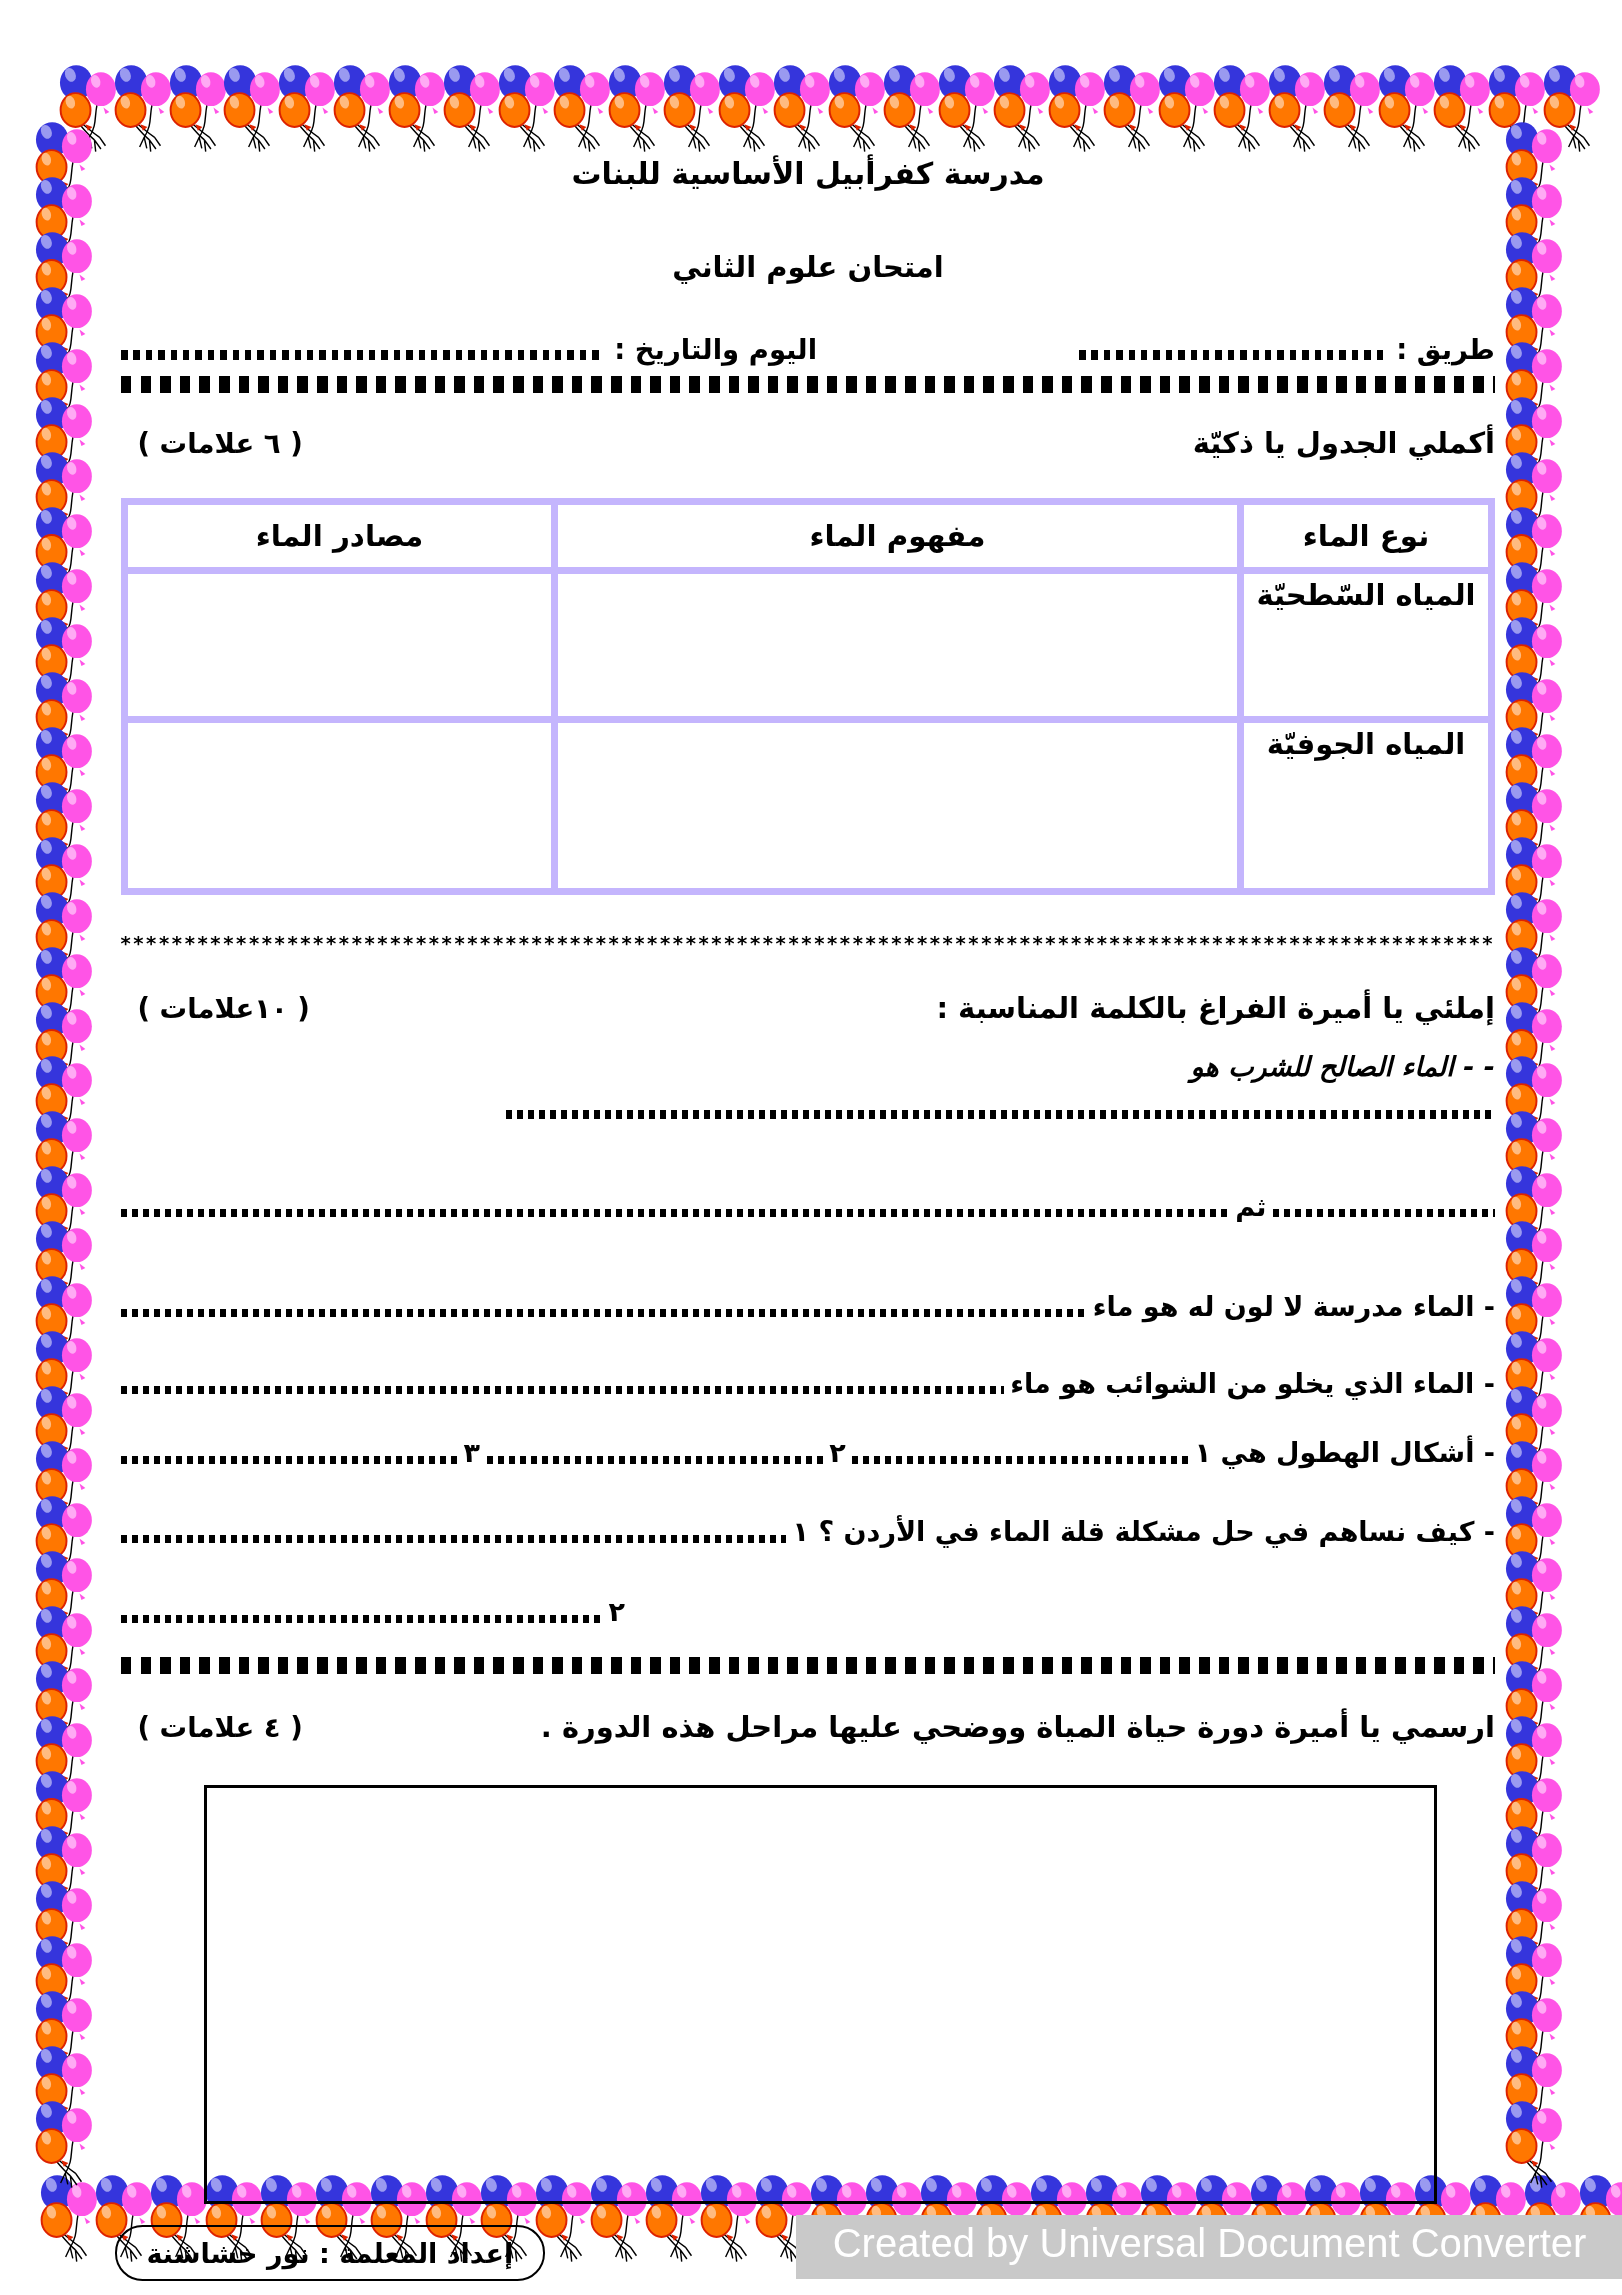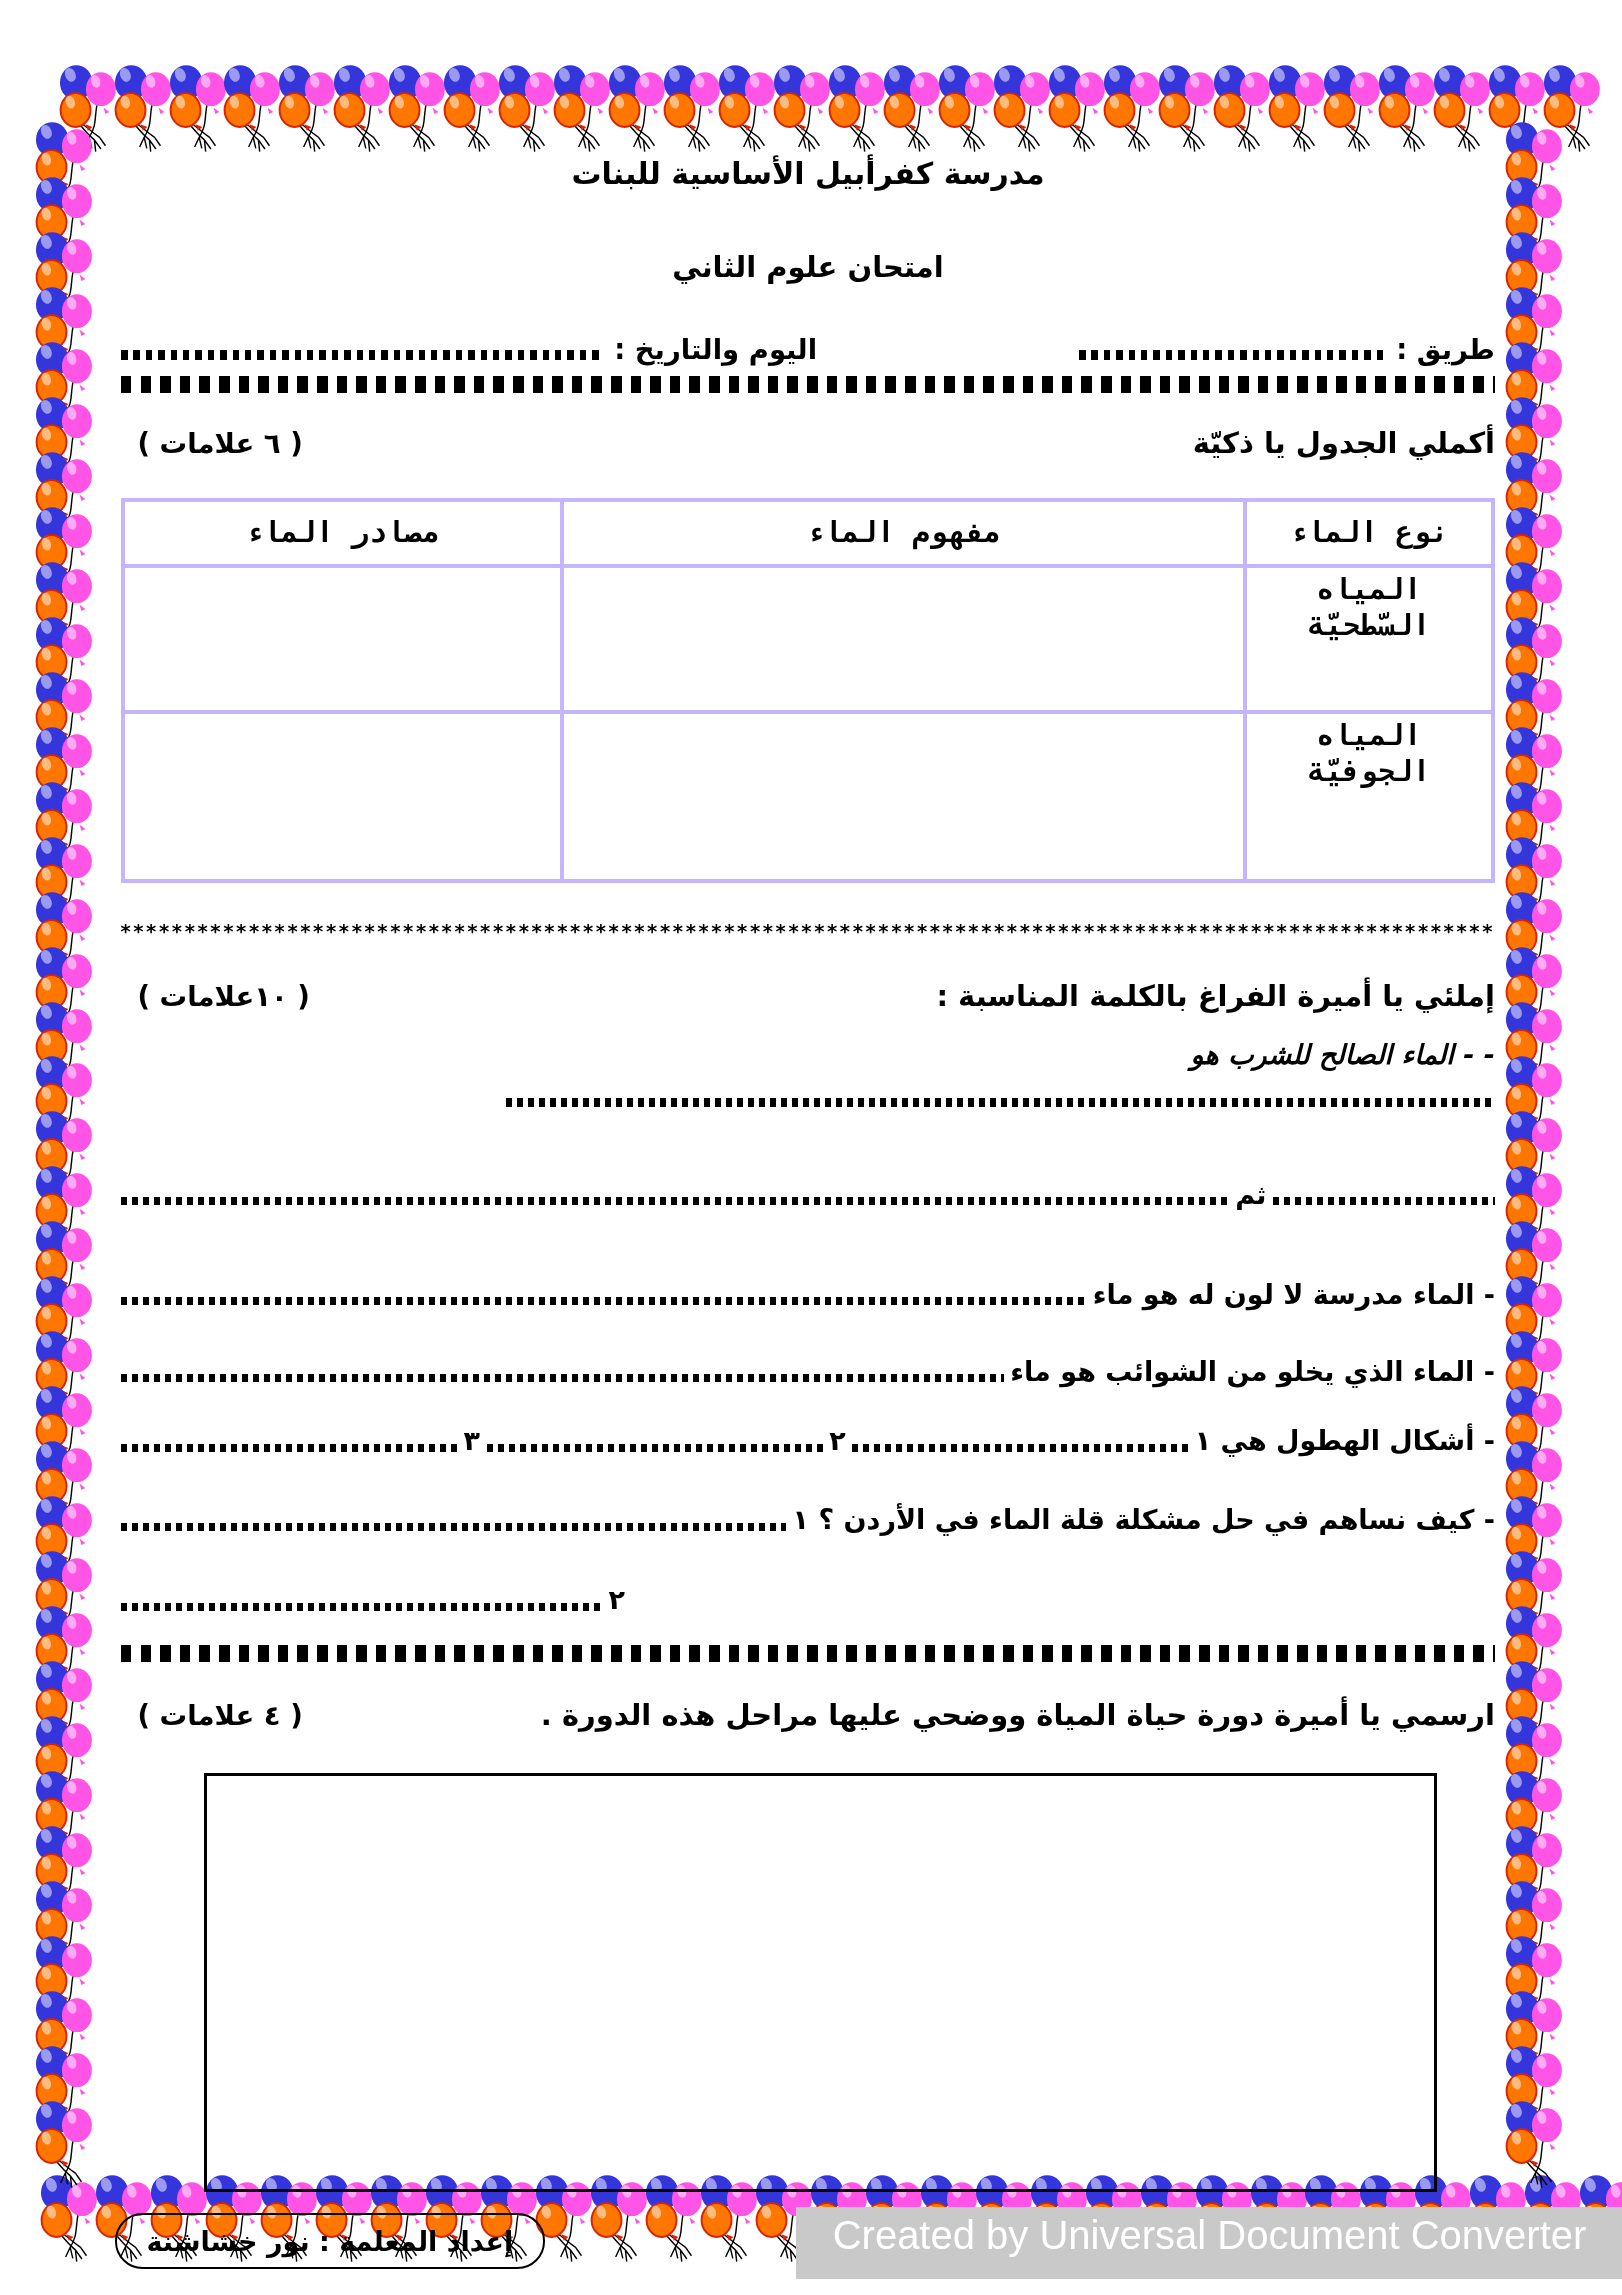--- a/index.html
+++ b/index.html
@@ -54,21 +54,21 @@
     display:flex;justify-content:space-between;align-items:baseline;
     margin-top:27.5px;font-size:29px;line-height:47px;
   }
   .q-row .marks{font-size:27.5px;white-space:nowrap;padding-right:19.6px;padding-left:16.4px;}
 
   
   table.water{
     width:100%;margin-top:31px;
     border-collapse:collapse;direction:rtl;
   }
-  table.water th,table.water td{border:4px solid #c4b5fd;font-family:Liberation Mono, monospace;}
+  table.water th,table.water td{border:7px solid #c4b5fd;}
   table.water{border:3.3px solid #000;}
   table.water th{
     border-bottom-width:3.3px;
     font-size:29.4px;height:60px;text-align:center;vertical-align:middle;
   }
   td.type-cell{
     width:242px;font-size:29px;text-align:center;vertical-align:top;
     padding-top:3.9px;
   }
   tr.r1 td{height:137px;}
@@ -131,21 +131,21 @@
   .footer-row .participation{white-space:nowrap;padding-right:6.5px;}
   .teacher-box{
     border:2.6px solid #000;border-radius:27.5px;
     padding:10.5px 30px;white-space:nowrap;
     margin-left:-6.5px;
   }
 
   
   .watermark{
     position:absolute;
-    left:796px;right:0;bottom:16.4px;height:72px;
+    left:796px;right:0;bottom:16.4px;height:64px;
     background:var(--wm-bg,#c9c9c9);
     color:var(--wm-text,#ffffff);
     font-family:"Liberation Sans", sans-serif;
     font-weight:normal;
     font-size:40px;line-height:56px;
     white-space:nowrap;overflow:hidden;
     text-align:center;
     z-index:3;
   }
 </style>

